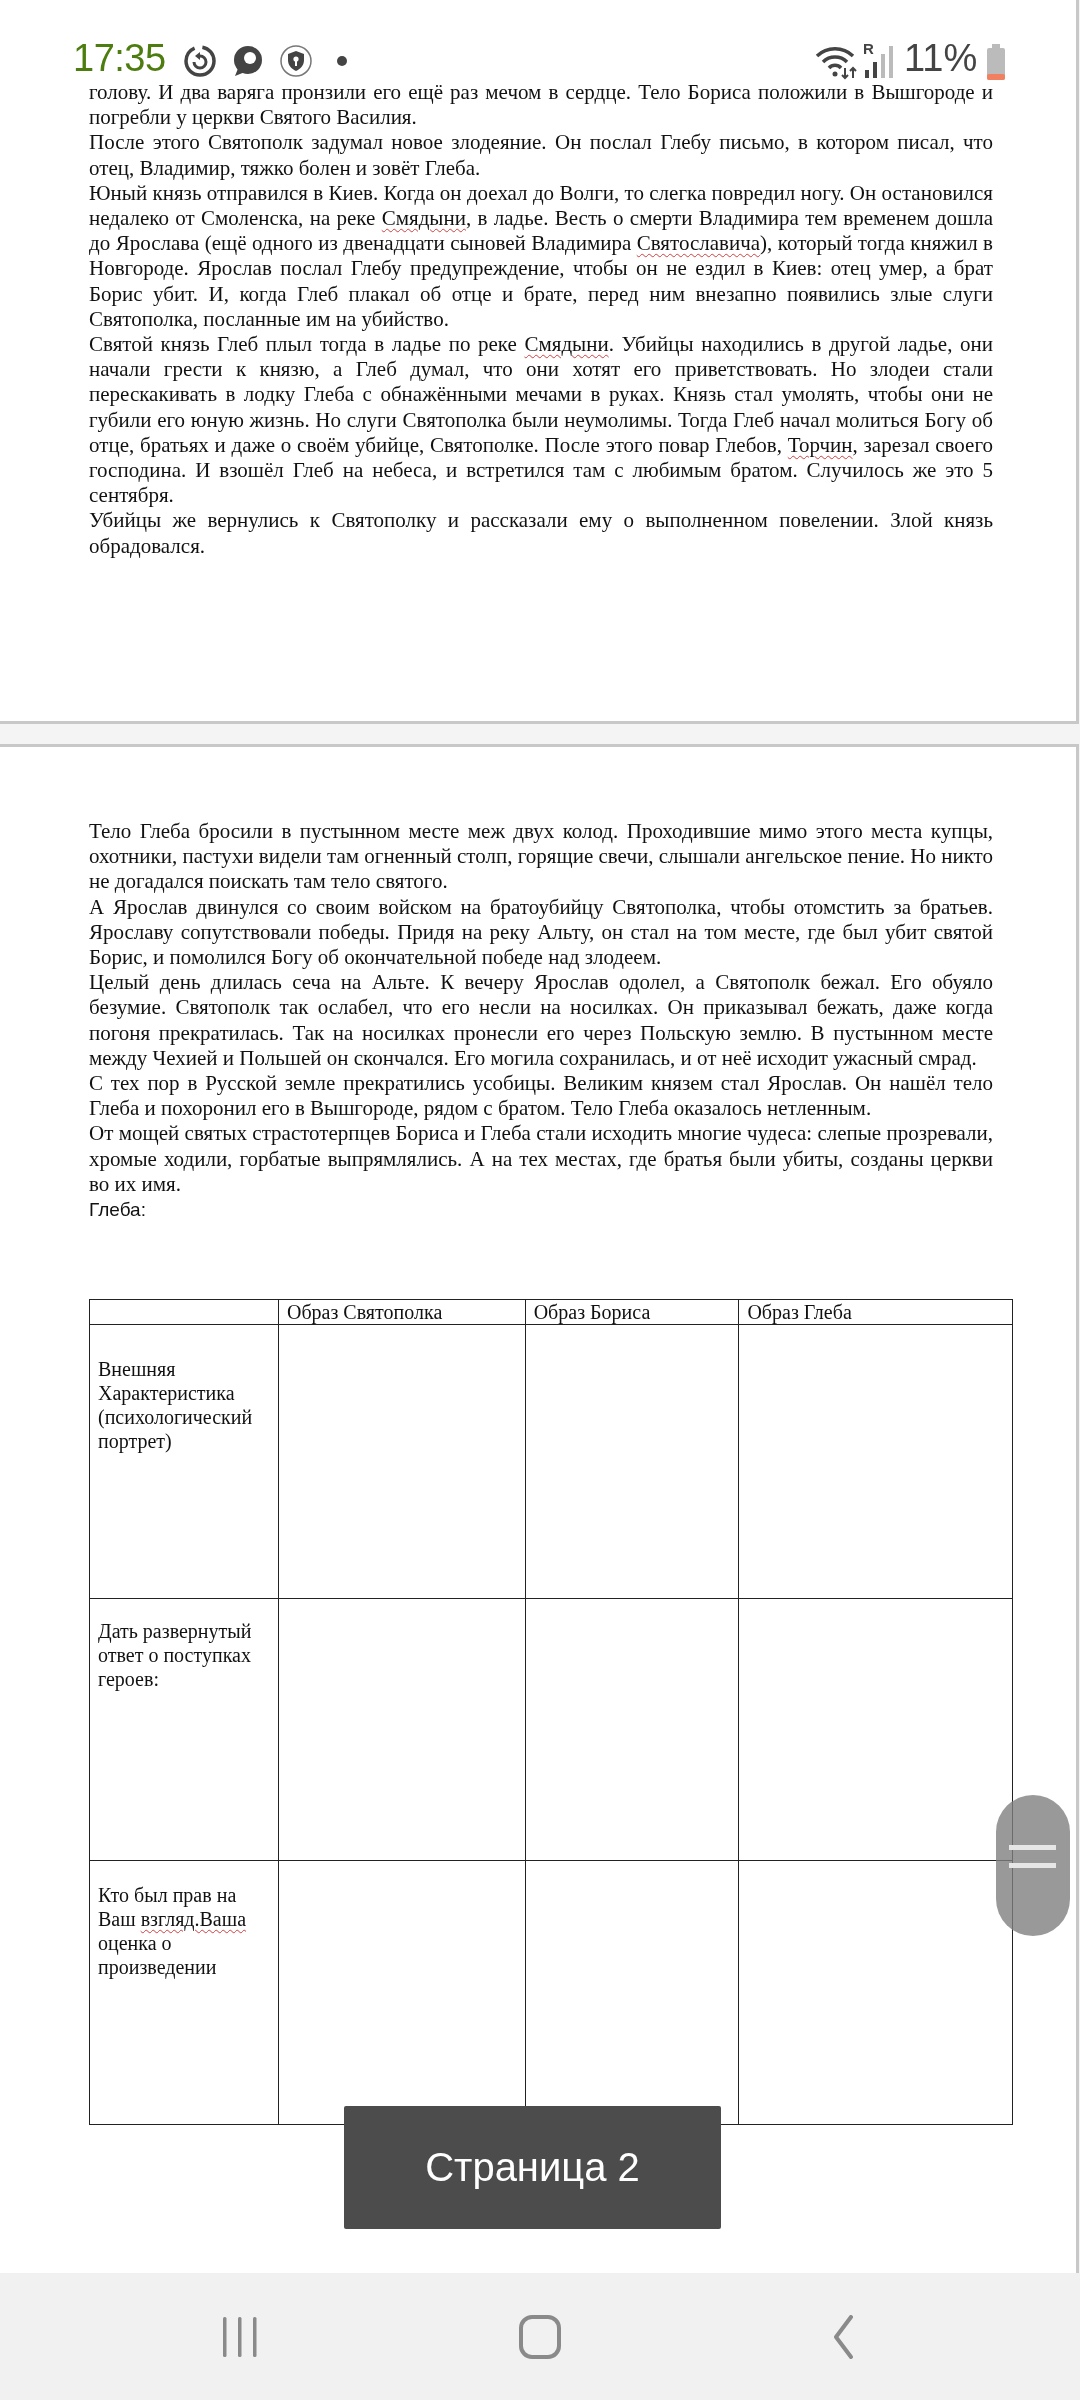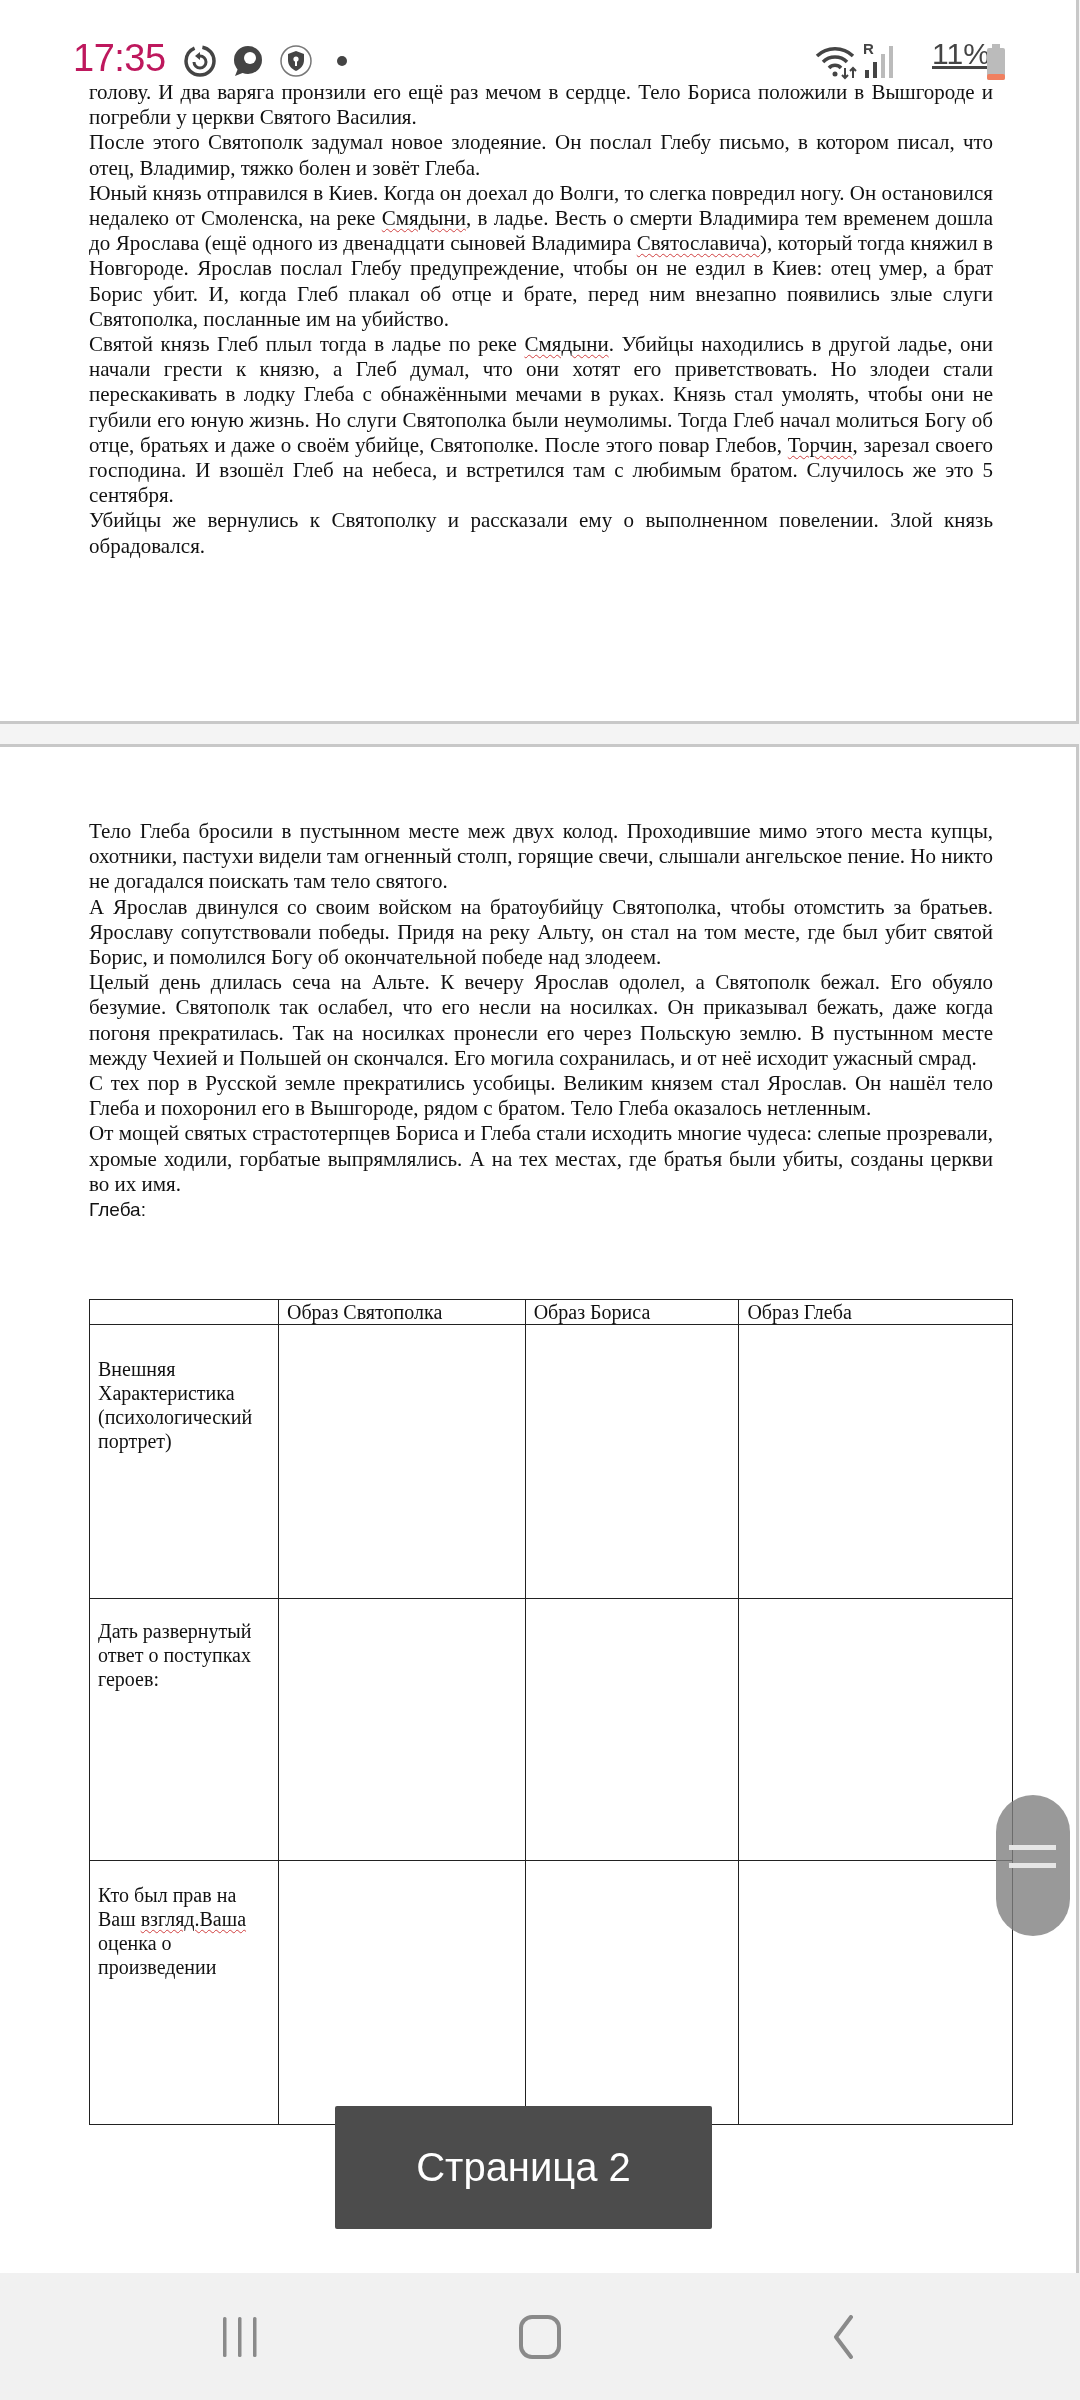--- a/index.html
+++ b/index.html
@@ -8,27 +8,27 @@
     background: #f4f4f4;
     font-family: "Liberation Serif", serif;
   }
   
   .statusbar {
     position: absolute; left: 0; top: 0; width: 1080px; height: 86px;
     z-index: 10; pointer-events: none;
   }
   .sb-time {
     position: absolute; left: 73px; top: 37px;
-    font-family: "Liberation Sans", sans-serif; font-size: 38px; color: #be185d;
+    font-family: "Liberation Sans", sans-serif; font-size: 38px; color: #4d7c0f;
     letter-spacing: -0.5px;
   }
   .sb-icon { position: absolute; top: 44px; }
   .sb-right-pct {
-    position: absolute; left: 932px; top: 37px;
-    font-family: "Liberation Sans", sans-serif; font-size: 30px; color: #444; text-decoration: underline;
+    position: absolute; left: 904px; top: 37px;
+    font-family: "Liberation Sans", sans-serif; font-size: 38px; color: #444;
   }
 
   
   .page {
     position: absolute; left: 0; width: 1076px; background: #fff;
     border-right: 3px solid #c8c8c8;
   }
   .page-1 { top: 0; height: 721px; border-bottom: 3px solid #c8c8c8; }
   .page-gap { position: absolute; left: 0; top: 724px; width: 1080px; height: 20px; background: #f4f4f4; }
   .page-2 { top: 744px; height: 1526px; border-top: 3px solid #c8c8c8; border-bottom: 3px solid #c8c8c8; }
@@ -67,21 +67,21 @@
   .scroll-handle {
     position: absolute; left: 996px; top: 1795px; width: 74px; height: 141px;
     border-radius: 37px; background: rgba(128,128,128,0.8); z-index: 5;
   }
   .scroll-handle .bar {
     position: absolute; left: 13px; width: 47px; height: 5px; background: #e6e6e6;
   }
 
   
   .page-indicator {
-    position: absolute; left: 335px; top: 2106px; width: 377px; height: 123px;
+    position: absolute; left: 344px; top: 2106px; width: 377px; height: 123px;
     background: #4c4c4c; border-radius: 2px; color: #fff;
     font-family: "Liberation Sans", sans-serif; font-size: 40px;
     display: flex; align-items: center; justify-content: center;
   }
 
   
   .navbar {
     position: absolute; left: 0; top: 2273px; width: 1080px; height: 127px; background: #f1f1f1;
   }
   .nav-btn { position: absolute; top: 0; height: 127px; width: 160px; display: flex; align-items: center; justify-content: center; }

